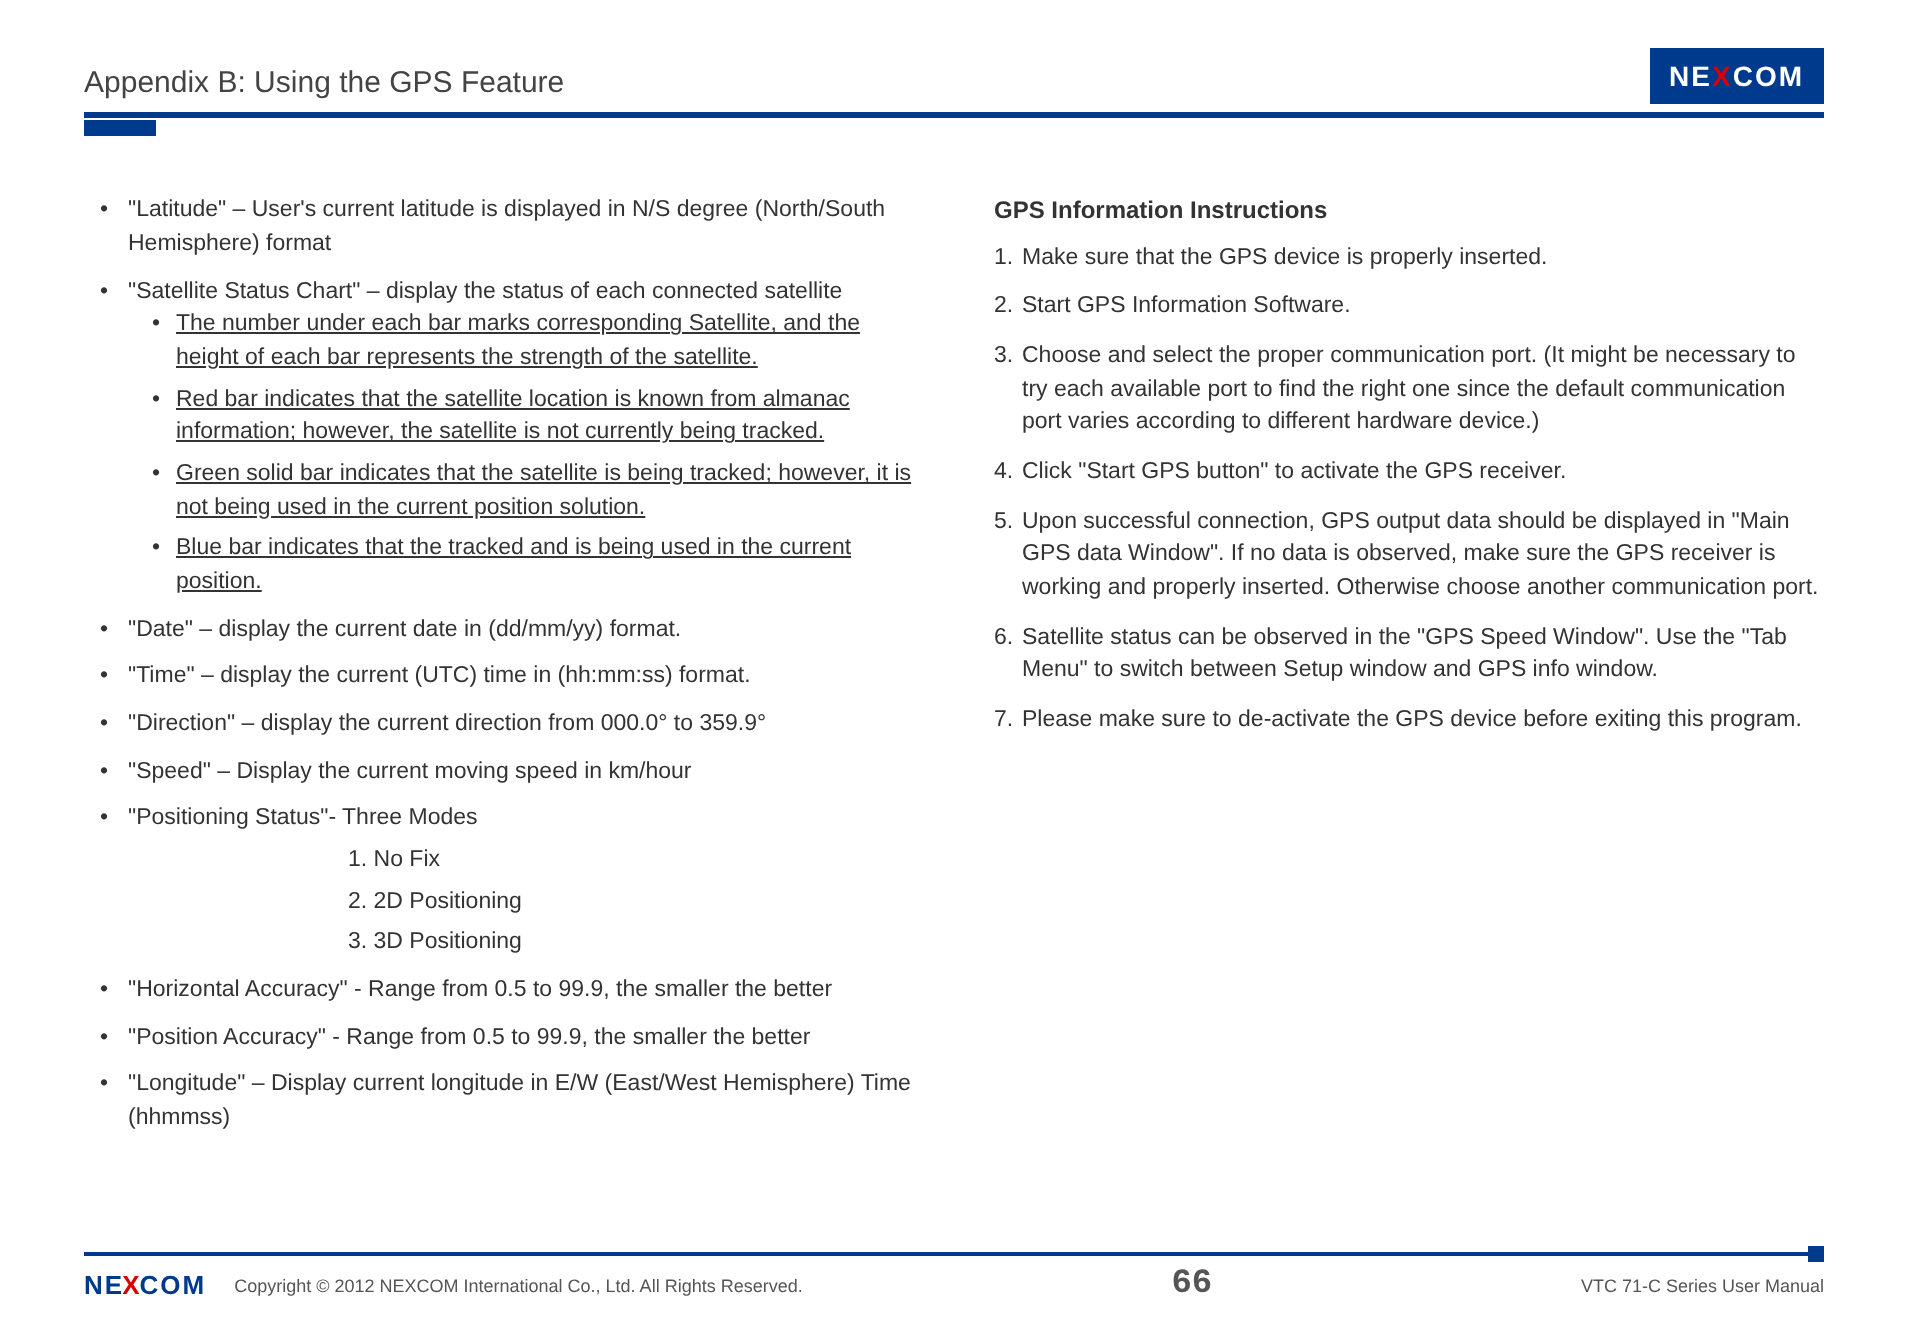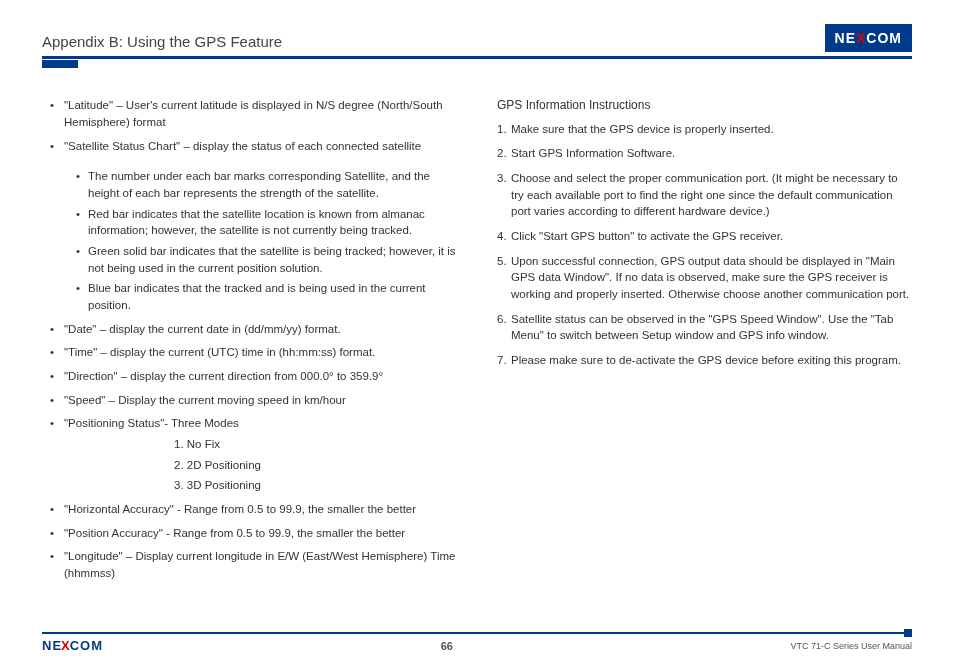--- a/index.html
+++ b/index.html
@@ -46,26 +46,26 @@
     gap: 40px;
     padding-top: 38px;
   }
   .col { flex: 1; }
   ul.main { list-style: none; padding-left: 12px; }
   ul.main > li { position: relative; padding-left: 10px; margin-bottom: 7px; }
   ul.main > li::before {
     content: "•";
     position: absolute; left: -4px; top: 0;
   }
-  ul.sub { list-style: none; padding-left: 14px; margin-top: 14px; }
+  ul.sub { list-style: none; padding-left: 14px; margin-top: 0; text-decoration: underline; }
   ul.sub > li { position: relative; padding-left: 10px; margin-bottom: 4px; }
   ul.sub > li::before { content: "•"; position: absolute; left: -2px; top: 0; }
   ol.modes { list-style: none; padding-left: 110px; margin-top: 4px; }
   ol.modes li { margin-bottom: 4px; }
-  .section-title { font-weight: normal; margin-bottom: 6px; font-size: 12px; }
+  .section-title { font-weight: bold; margin-bottom: 6px; font-size: 12px; }
   ol.instr { list-style: none; padding-left: 0; counter-reset: step; }
   ol.instr > li { position: relative; padding-left: 14px; margin-bottom: 8px; }
   ol.instr > li::before {
     counter-increment: step;
     content: counter(step) ".";
     position: absolute; left: 0; top: 0;
   }
   .footer {
     position: absolute;
     left: 42px; right: 42px; bottom: 16px;
@@ -78,21 +78,21 @@
   }
   .footer-row {
     display: flex; justify-content: space-between; align-items: center;
     font-size: 9px; color: #555;
   }
   .logo-bottom {
     color: #003a8c; font-weight: bold; font-size: 13px;
     letter-spacing: 1px; display: flex; align-items: center;
   }
   .logo-bottom .x { color: #d80000; font-weight: 900; margin: 0 -1px; }
-  .footer-center { font-weight: bold; font-size: 11px; }
+  .footer-center { font-weight: bold; font-size: 17px; font-family: Liberation Mono, monospace; }
   .footer-left-group { display: flex; align-items: center; gap: 14px; }
 </style>
 </head>
 <body>
 
 <div class="header">
   <div class="header-title">Appendix B: Using the GPS Feature</div>
   <div class="logo-top">
     <span>NE</span>
     <span class="x">X</span>
@@ -141,17 +141,18 @@
 
 <div class="footer">
   <div class="footer-bar"></div>
   <div class="footer-row">
     <div class="footer-left-group">
       <div class="logo-bottom">
         <span>NE</span>
         <span class="x">X</span>
         <span>COM</span>
       </div>
+      <div>Copyright © 2012 NEXCOM International Co., Ltd. All Rights Reserved.</div>
     </div>
     <div class="footer-center">66</div>
     <div>VTC 71-C Series User Manual</div>
   </div>
 </div>
 
 </body></html>

